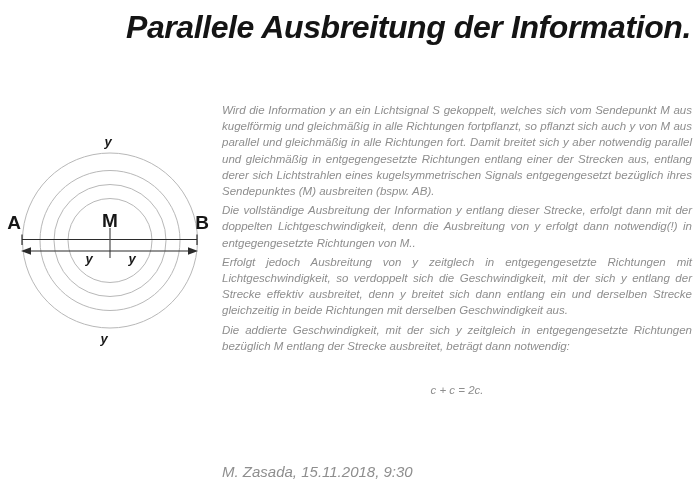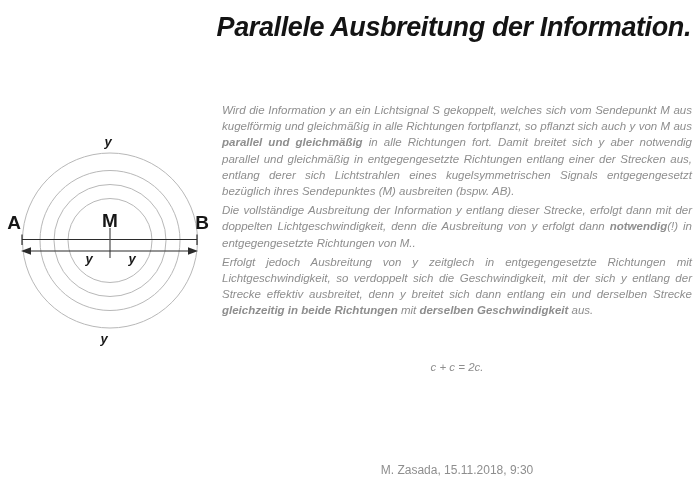--- a/index.html
+++ b/index.html
@@ -7,21 +7,21 @@
     width:696px; height:504px; position:relative; overflow:hidden;
     background:#ffffff;
     font-family:"Liberation Sans", sans-serif;
   }
   .page { position:absolute; inset:0; background:#ffffff; }
 
   .title {
     position:absolute; top:12px; right:5px; left:60px;
     text-align:right;
     font-style:italic; font-weight:bold;
-    font-size:27px; line-height:30px; letter-spacing:-0.4px;
+    font-size:32px; line-height:30px; letter-spacing:-0.4px;
     color:var(--title-text,#141414);
   }
 
   svg.diagram { position:absolute; left:0; top:108px; }
   .dlabel {
     font-family:"Liberation Sans", sans-serif;
     font-weight:bold; font-size:19px; fill:#161616;
   }
   .ylabel {
     font-family:"Liberation Sans", sans-serif;
@@ -31,27 +31,27 @@
   .dtick { stroke:#4d4d4d; stroke-width:1.2; }
   .darrowhead { fill:var(--diagram-line,#2b2b2b); }
 
   .body-col {
     position:absolute; left:222px; top:102px; width:470px;
     font-style:italic; font-size:11.5px; line-height:16.2px;
     color:var(--body-text,#8e8e8e);
     text-align:justify;
   }
   .para { margin:0 0 3px 0; }
-  .para .bold { font-weight:bold; }
+  .para .bold { font-weight:normal; }
 
-  .formula { margin-top:40px; text-align:center; }
+  .formula { margin-top:28px; text-align:center; }
 
   .signature {
     position:absolute; left:222px; top:463px; width:470px;
-    text-align:center; font-size:12px;
+    text-align:left; font-style:italic; font-size:15px;
     color:var(--body-text,#8e8e8e);
   }
 </style>
 </head>
 <body>
 
 <div class="page">
 
   <div class="title">
     <div>Parallele Ausbreitung der Information.</div>
@@ -82,19 +82,20 @@
     <text class="ylabel" x="104" y="343" text-anchor="middle">y</text>
     <text class="ylabel" x="89" y="263" text-anchor="middle">y</text>
     <text class="ylabel" x="132" y="263" text-anchor="middle">y</text>
   </svg>
 
   <div class="body-col">
     <div id="body-paragraphs">
         <p class="para"><span>Wird die Information y an ein Lichtsignal S gekoppelt, welches sich vom Sendepunkt M aus kugelförmig und gleichmäßig in alle Richtungen fortpflanzt, so pflanzt sich auch y von M aus </span><span class="bold">parallel und gleichmäßig</span><span> in alle Richtungen fort. Damit breitet sich y aber notwendig parallel und gleichmäßig in entgegengesetzte Richtungen entlang einer der Strecken aus, entlang derer sich Lichtstrahlen eines kugelsymmetrischen Signals entgegengesetzt bezüglich ihres Sendepunktes (M) ausbreiten (bspw. AB).</span></p>
         <p class="para"><span>Die vollständige Ausbreitung der Information y entlang dieser Strecke, erfolgt dann mit der doppelten Lichtgeschwindigkeit, denn die Ausbreitung von y erfolgt dann </span><span class="bold">notwendig</span><span>(!) in entgegengesetzte Richtungen von M..</span></p>
         <p class="para"><span>Erfolgt jedoch Ausbreitung von y zeitglech in entgegengesetzte Richtungen mit Lichtgeschwindigkeit, so verdoppelt sich die Geschwindigkeit, mit der sich y entlang der Strecke effektiv ausbreitet, denn y breitet sich dann entlang ein und derselben Strecke </span><span class="bold">gleichzeitig in beide Richtungen</span><span> mit </span><span class="bold">derselben Geschwindigkeit</span><span> aus.</span></p>
+        <p class="para"><span>Die addierte Geschwindigkeit, mit der sich y zeitgleich in entgegengesetzte Richtungen bezüglich M entlang der Strecke ausbreitet, beträgt dann notwendig:</span></p>
       </div>
     <div class="formula">c + c = 2c.</div>
   </div>
 
   <div class="signature">M. Zasada, 15.11.2018, 9:30</div>
 
 </div>
 
 </body></html>

